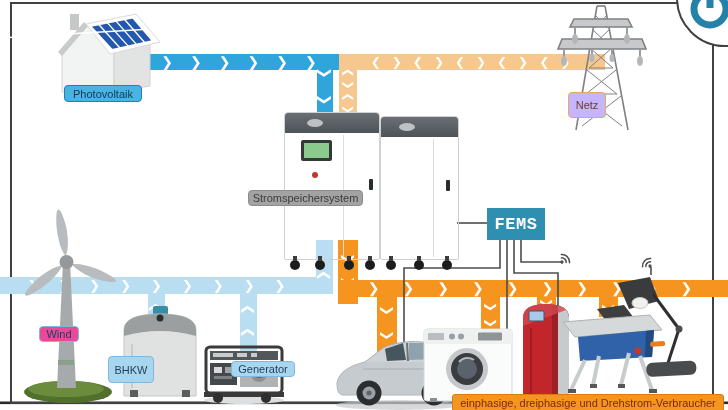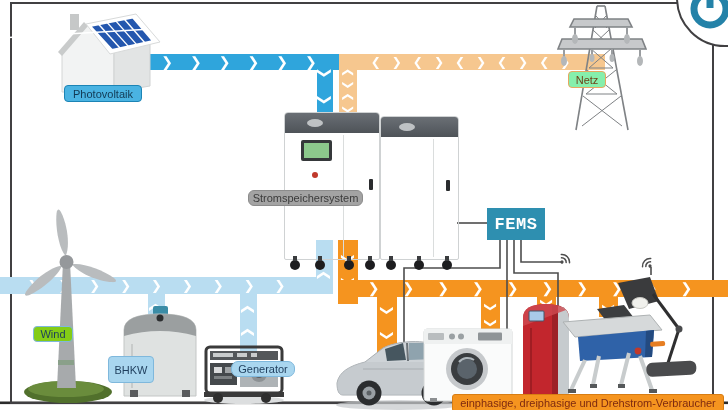--- a/index.html
+++ b/index.html
@@ -278,20 +278,20 @@
     <div class="seam" style="left:52px;"></div>
     <div class="handle" style="right:8px;top:63px;"></div>
   </div>
   <div class="wheel" style="left:386px;top:260px;"></div>
   <div class="wheel" style="left:414px;top:260px;"></div>
   <div class="wheel" style="left:442px;top:260px;"></div>
 
   <div id="fems">FEMS</div>
 
   <div class="tag" style="left:64px;top:85px;width:78px;height:17px;background:#4AB3E2;border-color:#1C84B5;color:#123A54;">Photovoltaik</div>
-  <div class="tag" style="left:568px;top:71px;width:38px;height:17px;background:#86efac;border-color:#E8A75F;color:#6E4118;">Netz</div>
-  <div class="tag" style="left:248px;top:190px;width:115px;height:16px;background:#A3A3A3;border-color:#8C8C8C;color:#3B3B3B;border-radius:6px;">Stromspeichersystem</div>
-  <div class="tag" style="left:33px;top:326px;width:40px;height:16px;background:#84cc16;border-color:#7FB8DC;color:#1E3D5C;">Wind</div>
+  <div class="tag" style="left:568px;top:92px;width:38px;height:26px;background:#c4b5fd;border-color:#E8A75F;color:#6E4118;">Netz</div>
+  <div class="tag" style="left:248px;top:190px;width:115px;height:16px;background:#A3A3A3;border-color:#8C8C8C;color:#3B3B3B;">Stromspeichersystem</div>
+  <div class="tag" style="left:39px;top:326px;width:40px;height:16px;background:#ec4899;border-color:#7FB8DC;color:#1E3D5C;">Wind</div>
   <div class="tag" style="left:108px;top:356px;width:46px;height:27px;background:#A9D6EF;border-color:#7FB8DC;color:#1E3D5C;">BHKW</div>
-  <div class="tag" style="left:231px;top:361px;width:64px;height:16px;background:#A9D6EF;border-color:#7FB8DC;color:#1E3D5C;border-radius:7px;">Generator</div>
+  <div class="tag" style="left:231px;top:361px;width:64px;height:16px;background:#A9D6EF;border-color:#7FB8DC;color:#1E3D5C;">Generator</div>
   <div class="tag" style="left:452px;top:394px;width:272px;height:18px;background:#F5941F;border-color:#D87D12;color:#7E2A10;border-radius:3px;font-size:11px;">einphasige, dreiphasige und Drehstrom-Verbraucher</div>
 
 </div>
 
 </body></html>

